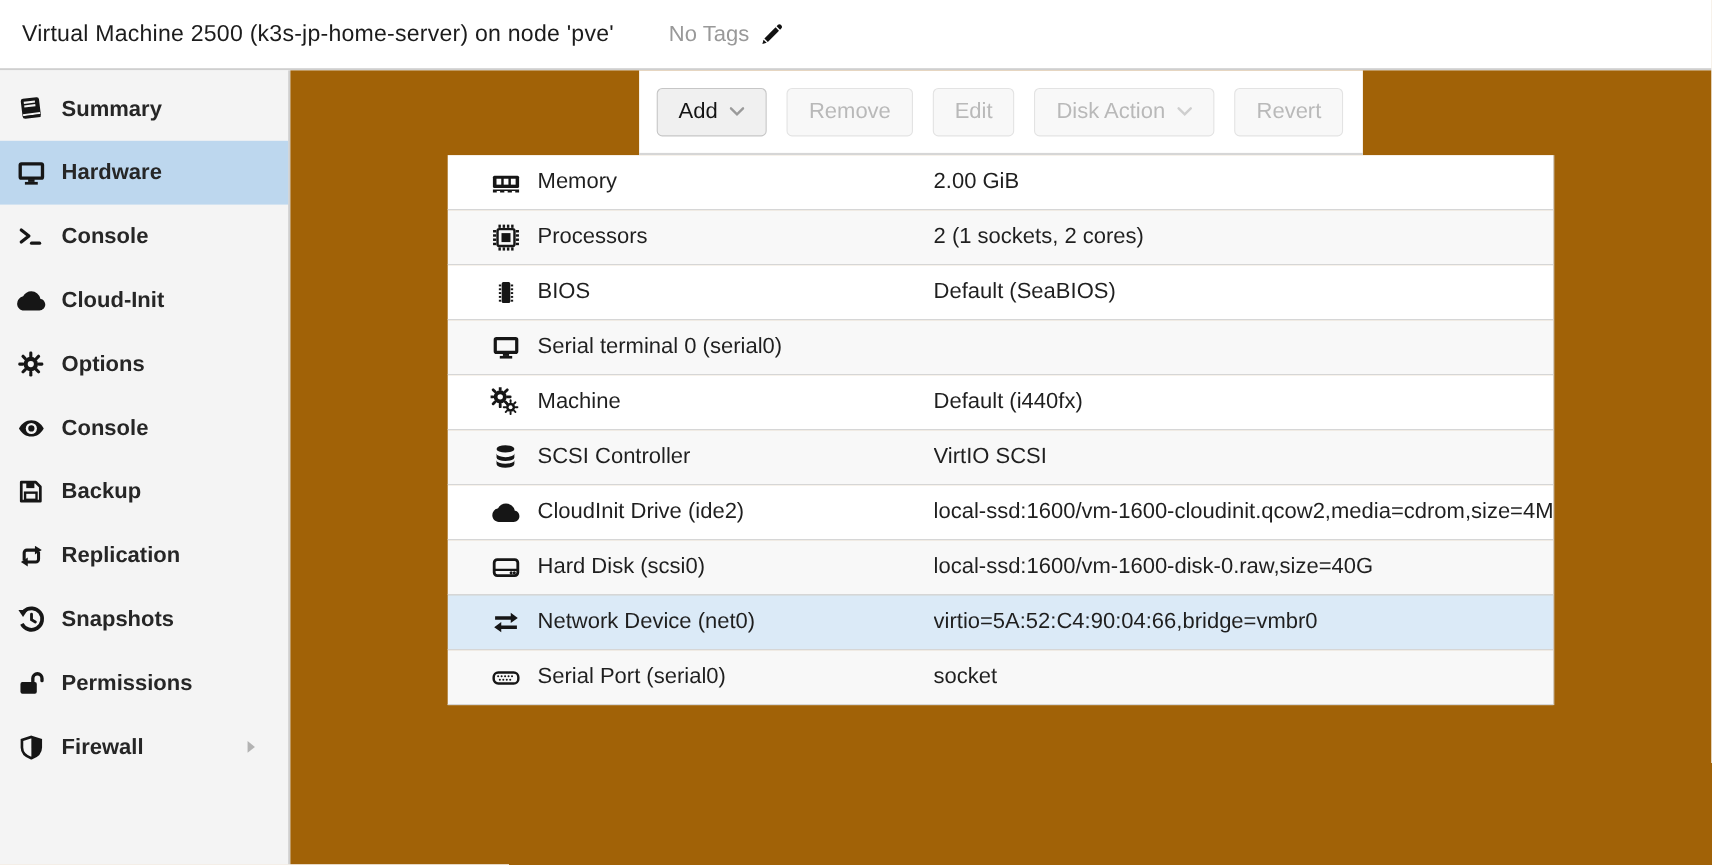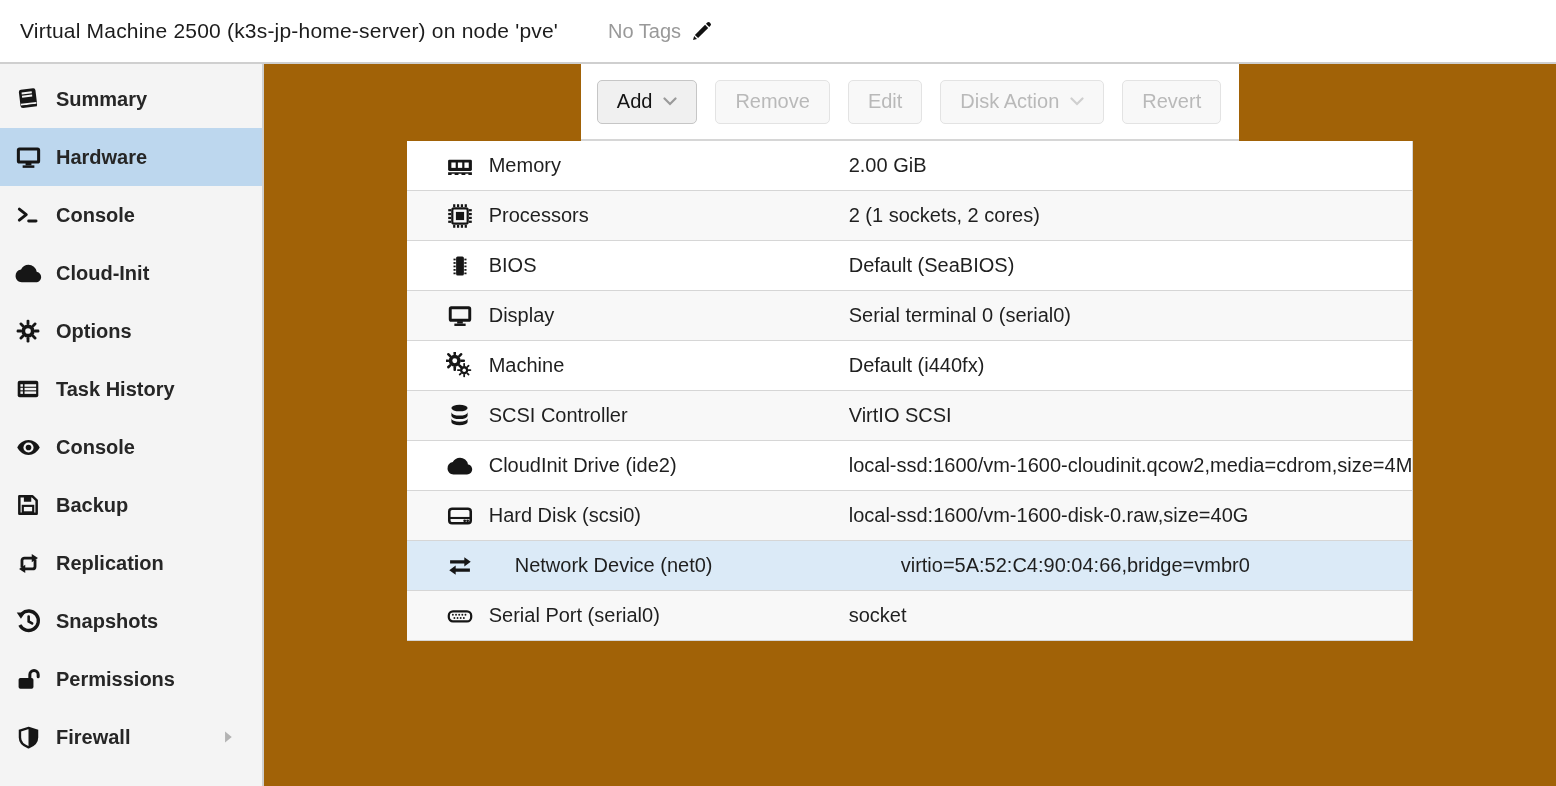--- a/index.html
+++ b/index.html
@@ -29,21 +29,21 @@
   .content { flex:1; display:flex; flex-direction:column; background:#a16207; min-width:0;align-items:center; }
   .toolbar { height:77px; flex:0 0 77px; display:flex; align-items:center; padding-left:16px; border-bottom:2px solid #d6d6d6; background:#fff; }
   .btn { height:44px; padding:0 19px; border-radius:5px; font-size:20px; display:inline-flex; align-items:center; gap:11px; margin-right:18px; font-family:inherit; cursor:pointer; }
   .btn.enabled { background:#f0f0f0; border:1px solid #c6c6c6; color:#141414; }
   .btn.disabled { background:#f8f8f8; border:1px solid #e3e3e3; color:#b9b9b9; cursor:default; }
 
   
   .grid { border-right:1px solid #d6d6d6; }
   .grid-row { height:50px; display:flex; align-items:center; border-bottom:1px solid #d6d6d6; background:#fff; cursor:pointer;padding-left:24px; }
   .grid-row.stripe { background:#f8f8f8; }
-  .grid-row.selected { background:#dbeaf7;gap:26px; }
+  .grid-row.selected { background:#dbeaf7; }
   .cell-icon { width:58px; flex:0 0 58px; display:flex; align-items:center; justify-content:center; color:#161616; }
   .cell-label { width:360px; flex:0 0 360px; font-size:20px; color:#1f1f1f; }
   .cell-value { flex:1; font-size:20px; color:#1f1f1f; white-space:nowrap; overflow:hidden; }
 
   svg { display:block; }
 </style>
 </head>
 <body>
 
 <div class="app">
@@ -122,34 +122,20 @@
               <rect x="10.7" y="1.5" width="2.6" height="5" rx="1.1" transform="rotate(225 12 12)"></rect>
               <rect x="10.7" y="1.5" width="2.6" height="5" rx="1.1" transform="rotate(270 12 12)"></rect>
               <rect x="10.7" y="1.5" width="2.6" height="5" rx="1.1" transform="rotate(315 12 12)"></rect>
             </g>
             <circle cx="12" cy="12" r="2.6" fill="#f4f4f4"></circle>
           </svg>
         </span>
         <span class="nav-label">Options</span>
       </div>
 
-      <div class="nav-item">
-        <span class="nav-icon">
-          <svg width="26" height="26" viewBox="0 0 24 24">
-            <rect x="2.5" y="4.4" width="19" height="15.2" rx="1.8" fill="currentColor"></rect>
-            <rect x="5" y="7.6" width="2.3" height="2.3" fill="#f4f4f4"></rect>
-            <rect x="5" y="10.9" width="2.3" height="2.3" fill="#f4f4f4"></rect>
-            <rect x="5" y="14.2" width="2.3" height="2.3" fill="#f4f4f4"></rect>
-            <rect x="8.8" y="7.6" width="10.7" height="2.3" fill="#f4f4f4"></rect>
-            <rect x="8.8" y="10.9" width="10.7" height="2.3" fill="#f4f4f4"></rect>
-            <rect x="8.8" y="14.2" width="10.7" height="2.3" fill="#f4f4f4"></rect>
-          </svg>
-        </span>
-        <span class="nav-label">Task History</span>
-      </div>
 
       <div class="nav-item">
         <span class="nav-icon">
           <svg width="27" height="27" viewBox="0 0 24 24">
             <path fill="currentColor" d="M12 5.4 C7.8 5.4 4.1 8 2 12 c2.1 4 5.8 6.6 10 6.6 S19.9 16 22 12 C19.9 8 16.2 5.4 12 5.4 Z"></path>
             <circle cx="12" cy="12" r="4.5" fill="#f4f4f4"></circle>
             <circle cx="12" cy="12" r="2.5" fill="currentColor"></circle>
           </svg>
         </span>
         <span class="nav-label">Console</span>
@@ -308,21 +294,20 @@
         </div>
 
         <div class="grid-row stripe">
           <span class="cell-icon">
             <svg width="26" height="26" viewBox="0 0 24 24">
               <rect x="3" y="4.4" width="18" height="11.6" rx="1" fill="none" stroke="currentColor" stroke-width="2.7"></rect>
               <rect x="9.4" y="16.8" width="5.2" height="2.2" fill="currentColor"></rect>
               <rect x="6.8" y="19" width="10.4" height="2.2" fill="currentColor"></rect>
             </svg>
           </span>
-          <span class="cell-label">Display</span>
           <span class="cell-value">Serial terminal 0 (serial0)</span>
         </div>
 
         <div class="grid-row">
           <span class="cell-icon">
             <svg width="28" height="28" viewBox="0 0 24 24">
               <g fill="currentColor" transform="translate(-2.6,-2.6) scale(0.84)">
                 <circle cx="12" cy="12" r="6.1"></circle>
                 <rect x="10.7" y="1.5" width="2.6" height="5" rx="1.1"></rect>
                 <rect x="10.7" y="1.5" width="2.6" height="5" rx="1.1" transform="rotate(45 12 12)"></rect>

